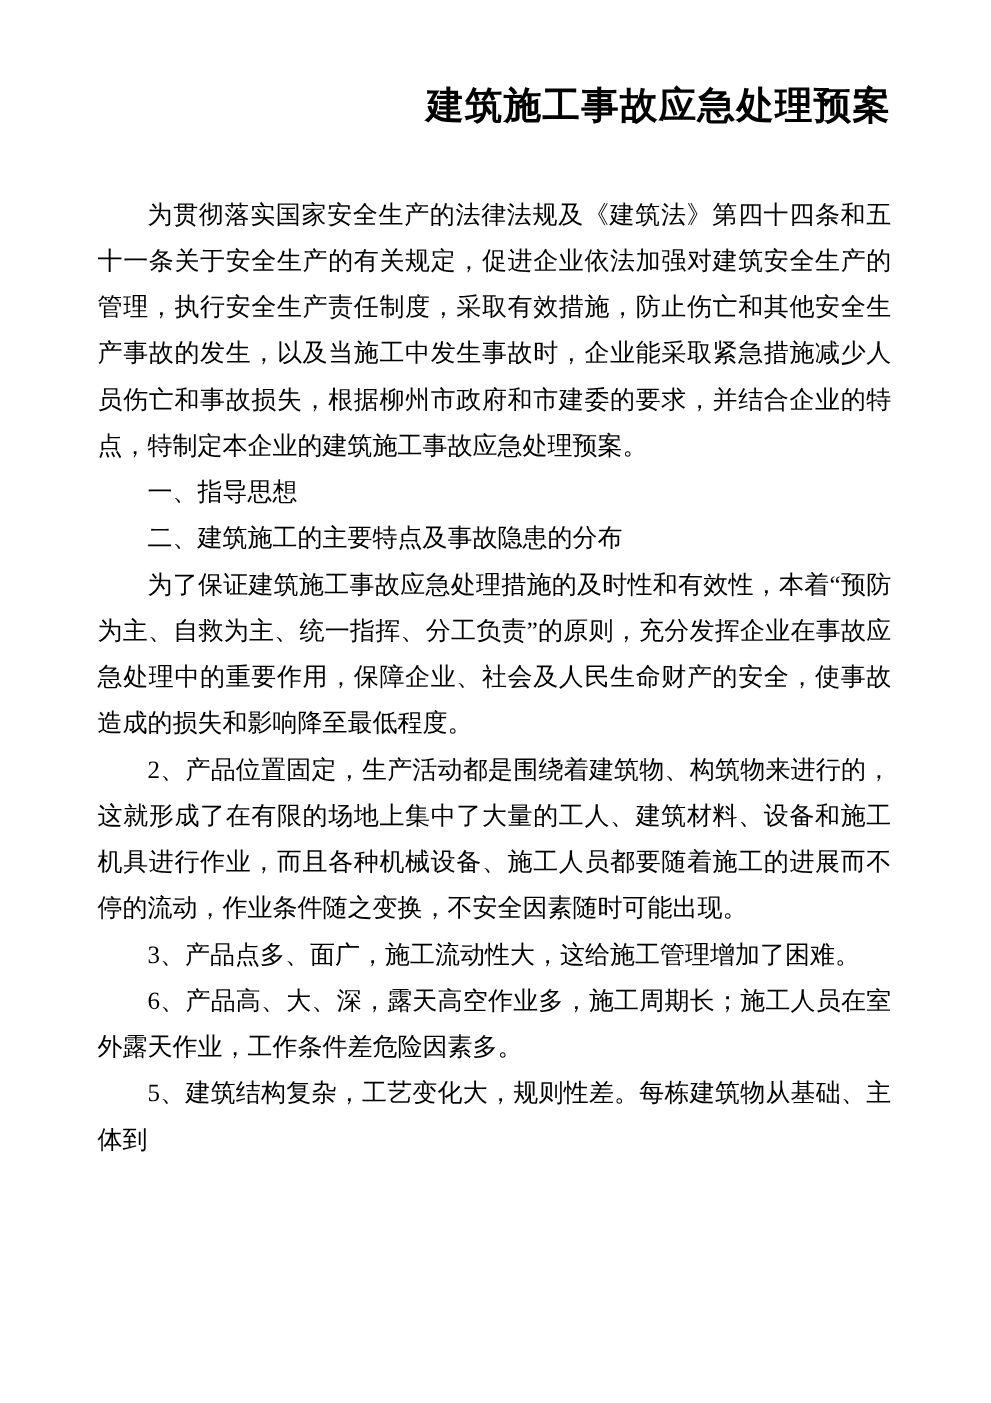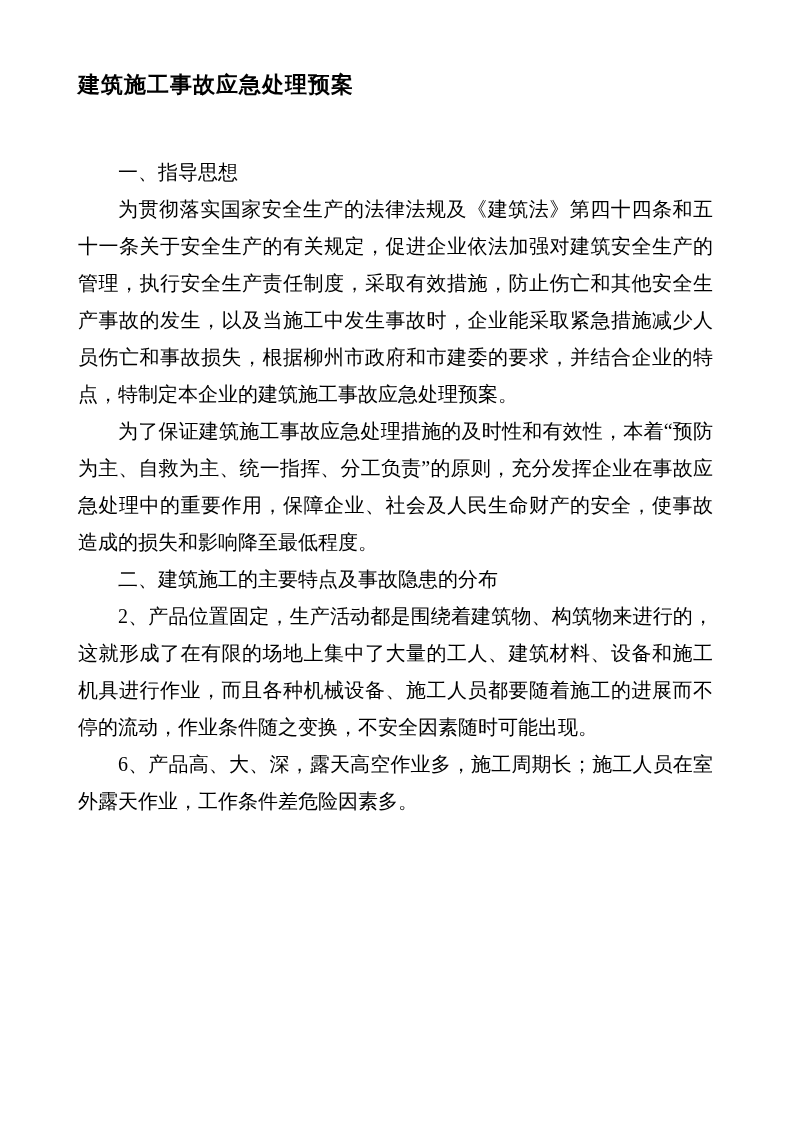--- a/index.html
+++ b/index.html
@@ -14,42 +14,44 @@
     margin: 0 auto;
     background: #ffffff;
     box-sizing: border-box;
     padding: 64px 80px 0 78px;
     color: #000000;
     font-family: "Liberation Serif", "DejaVu Serif", serif;
     overflow: hidden;
   }
   .doc-title {
     margin: 0 0 48px 0;
-    font-size: 22px;
+    font-size: 30px;
     font-weight: bold;
     line-height: 42px;
-    text-align: left;
+    text-align: right;
     letter-spacing: 1px;
   }
   .doc-body p {
     margin: 0;
     font-size: 20px;
     line-height: 37px;
     text-align: justify;
     text-indent: 2em;
     word-break: break-all;
   }
 </style>
 </head>
 <body>
 
 <div class="page">
   <h1 class="doc-title">建筑施工事故应急处理预案</h1>
 
   <div class="doc-body">
+    <p>为贯彻落实国家安全生产的法律法规及《建筑法》第四十四条和五十一条关于安全生产的有关规定，促进企业依法加强对建筑安全生产的管理，执行安全生产责任制度，采取有效措施，防止伤亡和其他安全生产事故的发生，以及当施工中发生事故时，企业能采取紧急措施减少人员伤亡和事故损失，根据柳州市政府和市建委的要求，并结合企业的特点，特制定本企业的建筑施工事故应急处理预案。</p>
     <p>一、指导思想</p>
-    <p>为贯彻落实国家安全生产的法律法规及《建筑法》第四十四条和五十一条关于安全生产的有关规定，促进企业依法加强对建筑安全生产的管理，执行安全生产责任制度，采取有效措施，防止伤亡和其他安全生产事故的发生，以及当施工中发生事故时，企业能采取紧急措施减少人员伤亡和事故损失，根据柳州市政府和市建委的要求，并结合企业的特点，特制定本企业的建筑施工事故应急处理预案。</p>
+    <p>二、建筑施工的主要特点及事故隐患的分布</p>
     <p>为了保证建筑施工事故应急处理措施的及时性和有效性，本着“预防为主、自救为主、统一指挥、分工负责”的原则，充分发挥企业在事故应急处理中的重要作用，保障企业、社会及人民生命财产的安全，使事故造成的损失和影响降至最低程度。</p>
-    <p>二、建筑施工的主要特点及事故隐患的分布</p>
     <p>2、产品位置固定，生产活动都是围绕着建筑物、构筑物来进行的，这就形成了在有限的场地上集中了大量的工人、建筑材料、设备和施工机具进行作业，而且各种机械设备、施工人员都要随着施工的进展而不停的流动，作业条件随之变换，不安全因素随时可能出现。</p>
+    <p>3、产品点多、面广，施工流动性大，这给施工管理增加了困难。</p>
     <p>6、产品高、大、深，露天高空作业多，施工周期长；施工人员在室外露天作业，工作条件差危险因素多。</p>
+    <p>5、建筑结构复杂，工艺变化大，规则性差。每栋建筑物从基础、主体到</p>
   </div>
 </div>
 
 </body></html>

